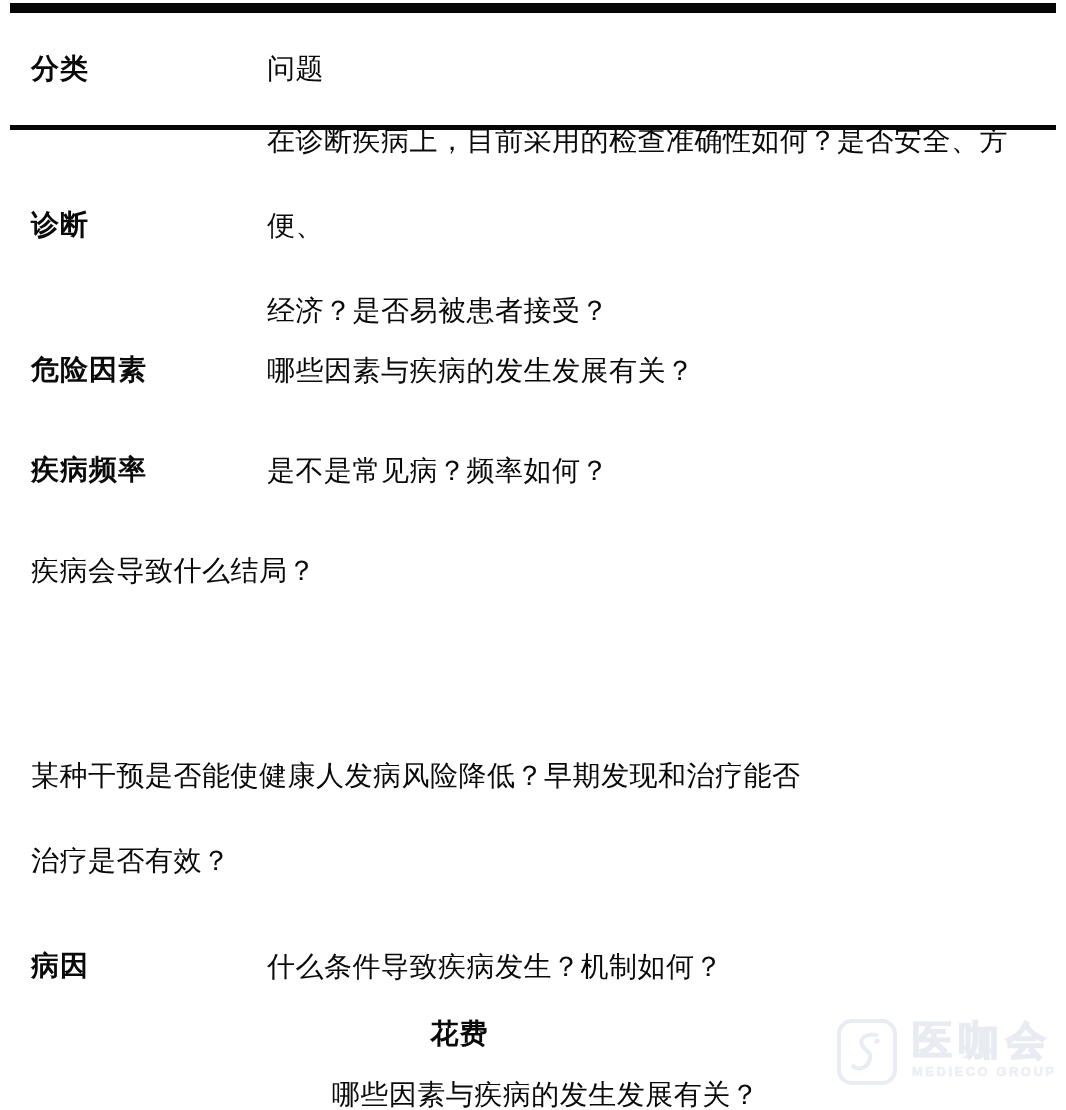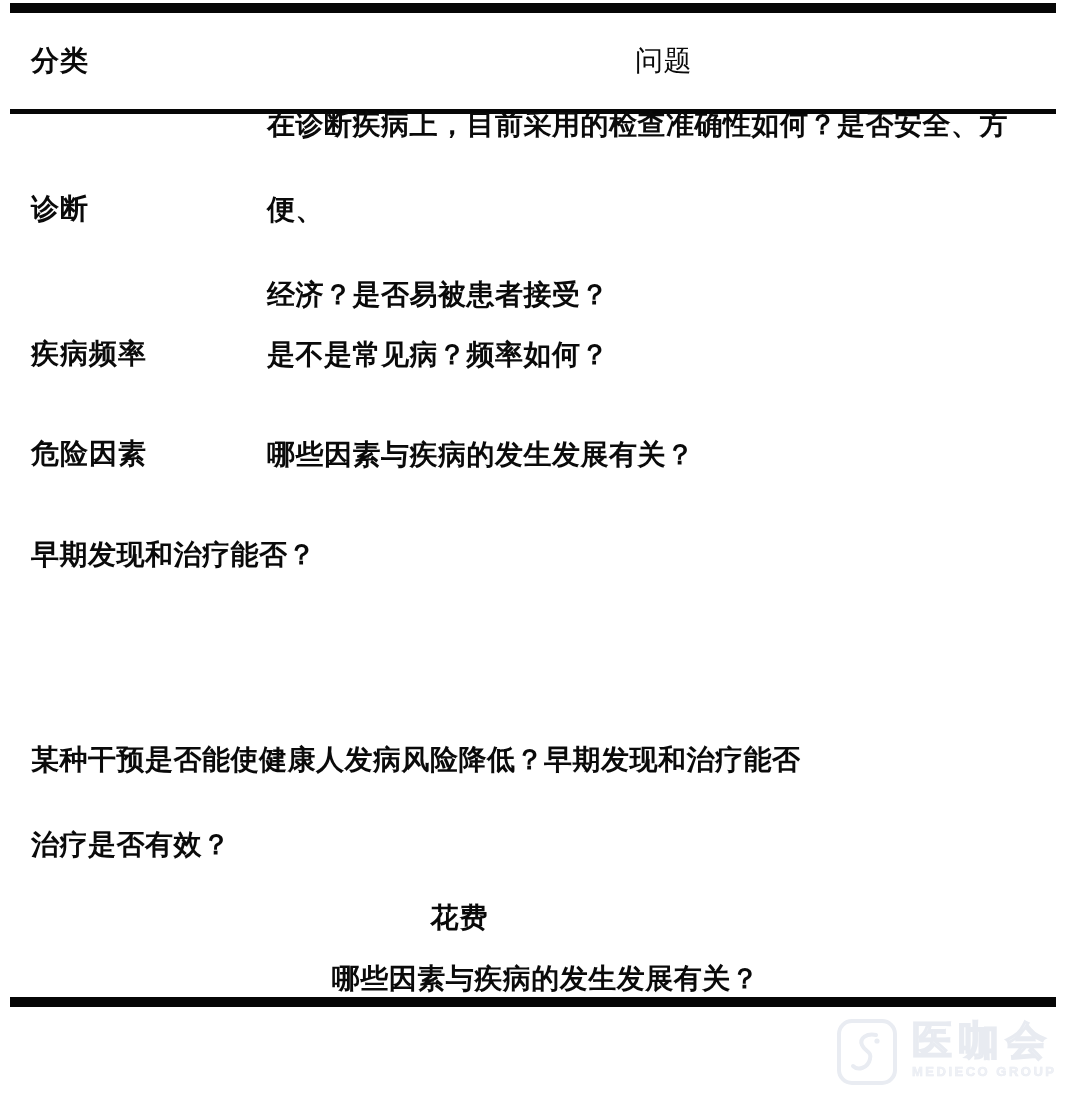--- a/index.html
+++ b/index.html
@@ -32,38 +32,38 @@
     background: #060606;
     margin: 0 10px;
   }
   
   .row {
     display: flex;
     align-items: center;
     padding-left: 31px;
     box-sizing: border-box;
   }
-  .h-header { height: 96px; }
+  .h-header { height: 112px; }
   .h-tall   { height: 190px; }
   .h-std    { height: 100px; }
   .h-tall2  { height: 196px; }
   .h-last   { height: 97px; flex-direction: column; }
 
   .cat {
     width: 236px;
     flex-shrink: 0;
     font-size: 28px;
     font-weight: 700;
     letter-spacing: 1px;
     line-height: 36px;
   }
   .q {
     flex: 1;
     font-size: 28px;
-    font-weight: 700;
+    font-weight: 400;
     line-height: 85px;
     white-space: pre-line;
     padding-right: 6px;
     letter-spacing: 0.5px;
   }
   .q.hdr {
     line-height: 36px;
   }
 
   
@@ -97,53 +97,57 @@
 </style>
 </head>
 <body>
 
 <div class="doc">
 
   <div class="bar"></div>
 
   <div class="row h-header">
     <div class="cat">分类</div>
-    <div class="q hdr" style="font-weight:400;text-align:center;">问题</div>
+    <div class="q hdr" style="font-weight:400;">问题</div>
   </div>
 
   <div class="divider"></div>
 
   <div class="row h-tall">
     <div class="cat">诊断</div>
     <div class="q">在诊断疾病上，目前采用的检查准确性如何？是否安全、方便、
 经济？是否易被患者接受？</div>
   </div>
 
   <div class="row h-std">
+    <div class="cat">危险因素</div>
+    <div class="q">哪些因素与疾病的发生发展有关？</div>
+  </div>
+
+  <div class="row h-std">
     <div class="cat">疾病频率</div>
     <div class="q">是不是常见病？频率如何？</div>
   </div>
 
   <div class="row h-std">
-    <div class="cat">危险因素</div>
-    <div class="q">哪些因素与疾病的发生发展有关？</div>
-  </div>
-
-  <div class="row h-std">
-    <div class="q">早期发现和治疗能否？</div>
+    <div class="q">疾病会导致什么结局？</div>
   </div>
 
   <div class="row h-std">
   </div>
 
   <div class="row h-tall2">
     <div class="q">某种干预是否能使健康人发病风险降低？早期发现和治疗能否
 治疗是否有效？</div>
   </div>
 
+  <div class="row h-std">
+    <div class="cat">病因</div>
+    <div class="q">什么条件导致疾病发生？机制如何？</div>
+  </div>
 
   <div class="row h-last">
     <div class="cat">花费</div>
     <div class="q">哪些因素与疾病的发生发展有关？</div>
   </div>
 
   <div class="bar"></div>
 
 </div>
 

